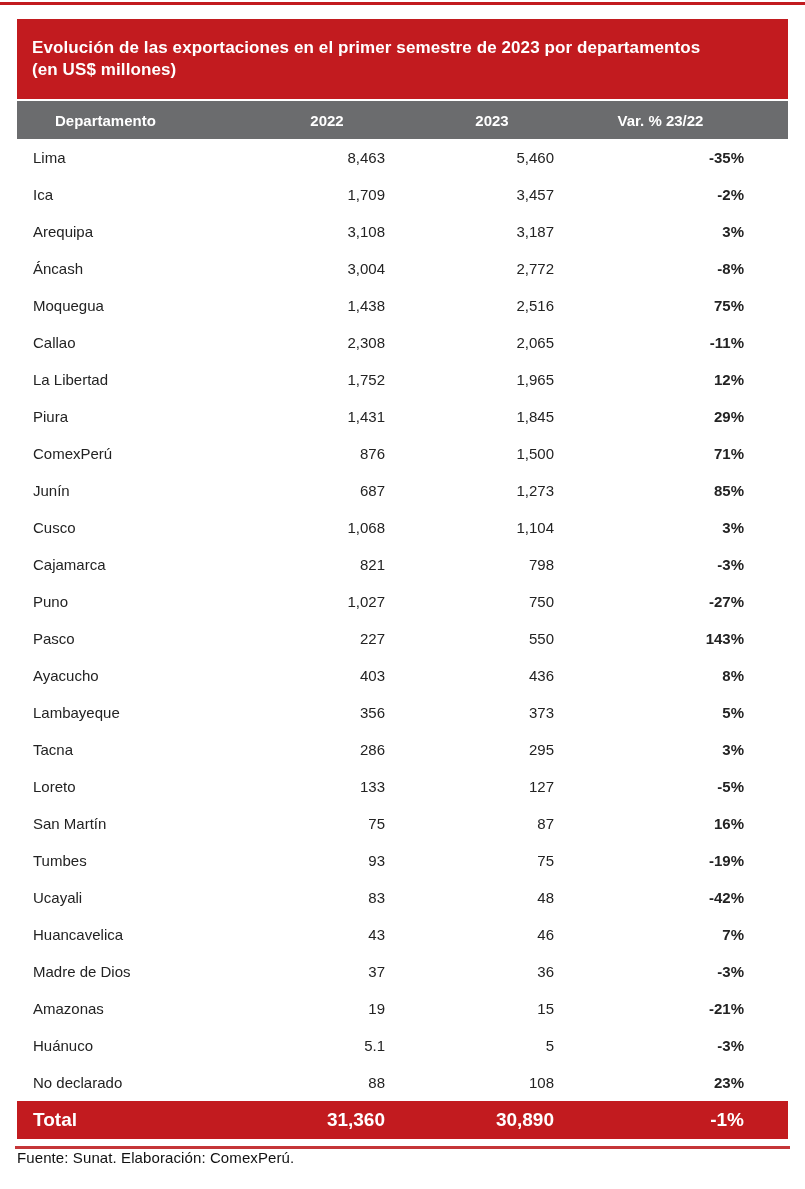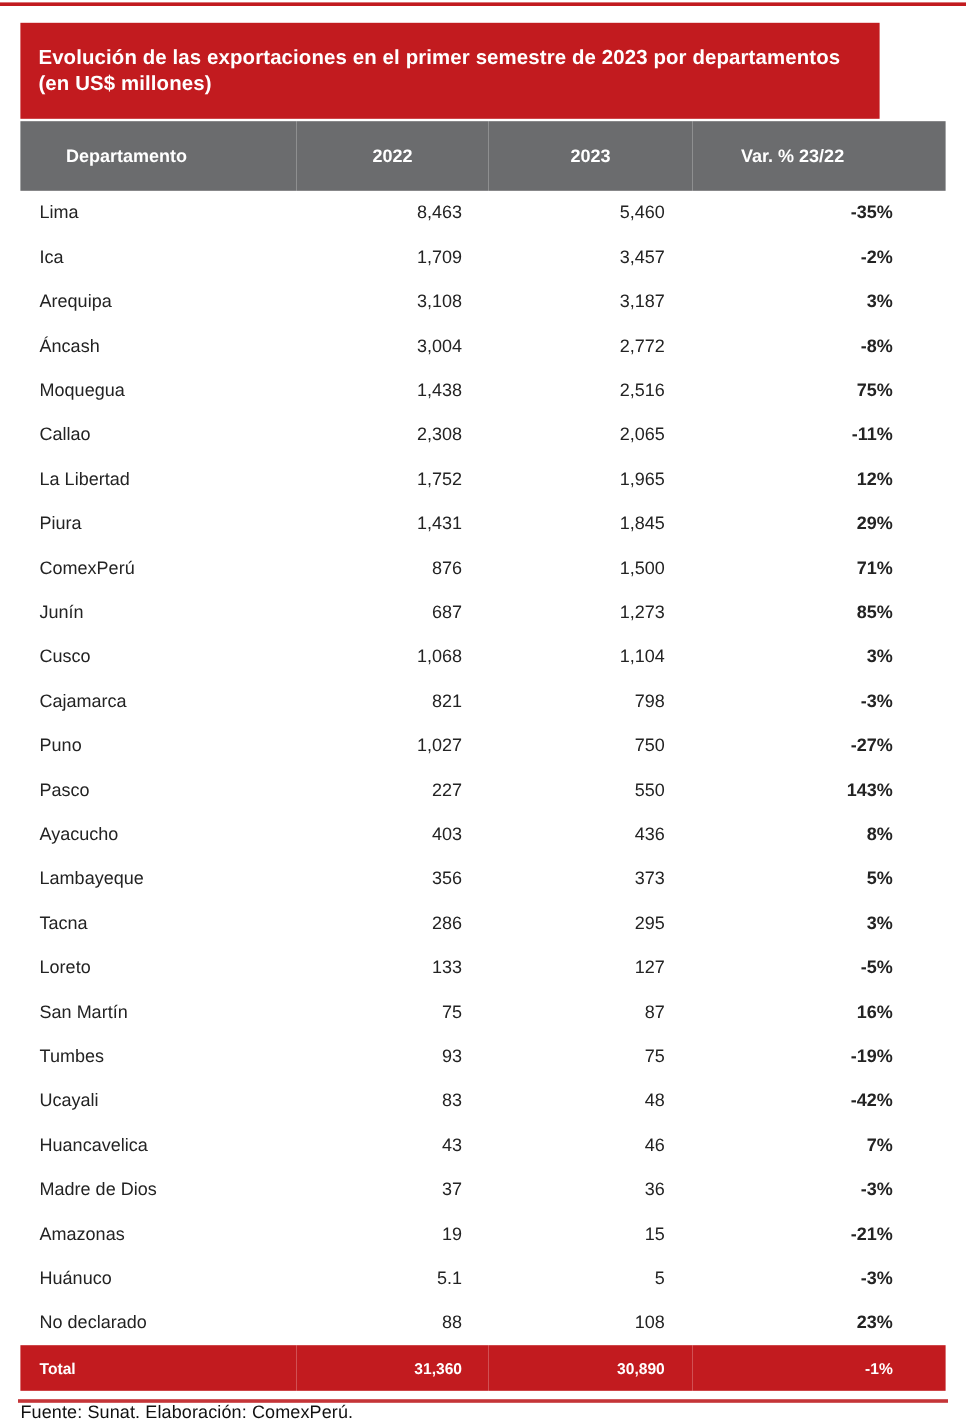--- a/index.html
+++ b/index.html
@@ -17,21 +17,21 @@
     overflow: hidden;
   }
   .top-rule {
     margin-top: 2px;
     width: 805px;
     height: 3px;
     background: #C21B1F;
   }
   .title-band {
     margin: 14px 17px 2px 17px;
-    width: 716px;
+    width: 771px;
     height: 80px;
     background: #C21B1F;
     display: flex;
     align-items: center;
     box-sizing: border-box;
     padding-left: 15px;
     padding-right: 10px;
   }
   .title-band .title {
     color: #ffffff;
@@ -49,21 +49,21 @@
   }
   table.exports col.w-dept { width: 230px; }
   table.exports col.w-2022 { width: 160px; }
   table.exports col.w-2023 { width: 170px; }
   table.exports col.w-var  { width: 211px; }
   table.exports thead th {
     background: #6B6C6E;
     color: #ffffff;
     font-size: 15px;
     font-weight: 700;
-    height: 58px;
+    height: 38px;
     text-align: center;
     padding: 0;
   }
   table.exports thead th.c-dept {
     text-align: left;
     padding-left: 38px;
   }
   table.exports thead th.c-var {
     padding-right: 44px;
   }
@@ -88,21 +88,21 @@
   table.exports td.c-var {
     text-align: right;
     font-weight: 700;
     padding-right: 44px;
   }
   table.exports tfoot td {
     background: #C21B1F;
     color: #ffffff;
     font-weight: 700;
     height: 38px;
-    font-size: 13px;
+    font-size: 19px;
   }
   .bottom-rule {
     margin: 7px 0 0 15px;
     width: 775px;
     height: 3px;
     background: #C53538;
   }
   .source {
     margin: 0 0 0 17px;
     font-size: 15px;

